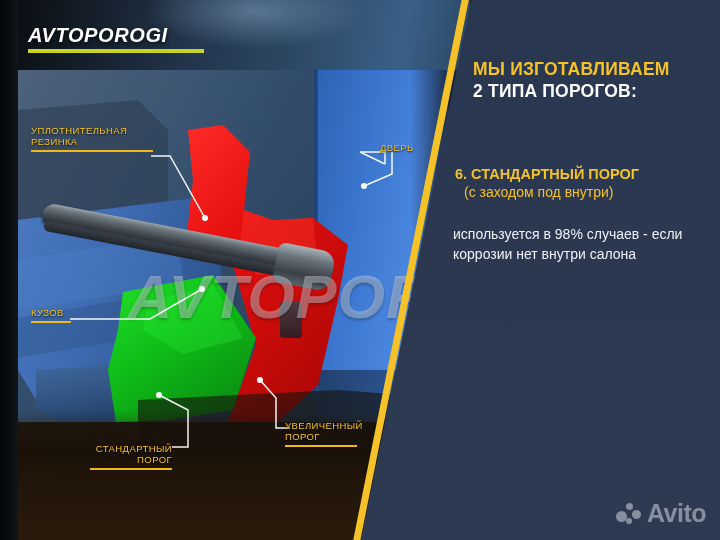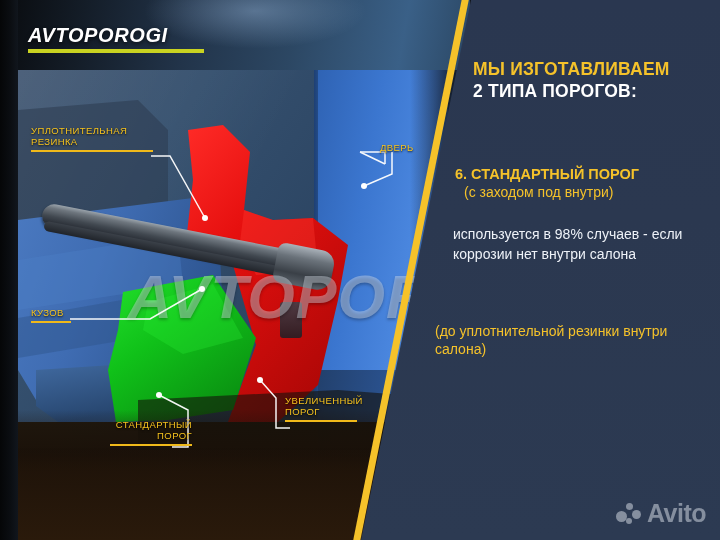--- a/index.html
+++ b/index.html
@@ -262,46 +262,45 @@
   </div>
 
   <div class="lbl" style="left:380px;top:143px;font-size:9.5px;">
     <span>ДВЕРЬ</span>
   </div>
 
   <div class="lbl u" style="left:31px;top:308px;font-size:9.5px;width:40px;">
     <span>КУЗОВ</span>
   </div>
 
-  <div class="lbl u" style="left:90px;top:420px;font-size:9.5px;width:82px;text-align:right;margin-left:20px;">
+  <div class="lbl u" style="left:90px;top:444px;font-size:9.5px;width:82px;text-align:right;">
     <span>СТАНДАРТНЫЙ</span><br>
     <span>ПОРОГ</span>
   </div>
 
-  <div class="lbl u" style="left:285px;top:396px;font-size:9.5px;width:72px;">
+  <div class="lbl u" style="left:285px;top:421px;font-size:9.5px;width:72px;">
     <span>УВЕЛИЧЕННЫЙ</span><br>
     <span>ПОРОГ</span>
   </div>
 
   <div class="right-pane">
     <div class="right-inner">
 
       <div class="hdr">
         <span class="l1">МЫ ИЗГОТАВЛИВАЕМ</span>
         <span class="l2">2 ТИПА ПОРОГОВ:</span>
       </div>
 
       <div class="sec" id="sec1">
         <div class="t1">6. СТАНДАРТНЫЙ ПОРОГ</div>
         <div class="t2">(с заходом под внутри)</div>
         <div class="body">используется в 98% случаев - если коррозии нет внутри салона</div>
       </div>
 
       <div class="sec" id="sec2">
-        <div class="t2">(до уплотнительной резинки внутри салона)</div>
       </div>
 
     </div>
   </div>
 
   <svg class="divider" viewBox="0 0 720 540">
     <line x1="466" y1="-4" x2="356" y2="544" stroke="#f5c22a" stroke-width="7"></line>
   </svg>
 
   <div class="logo">

